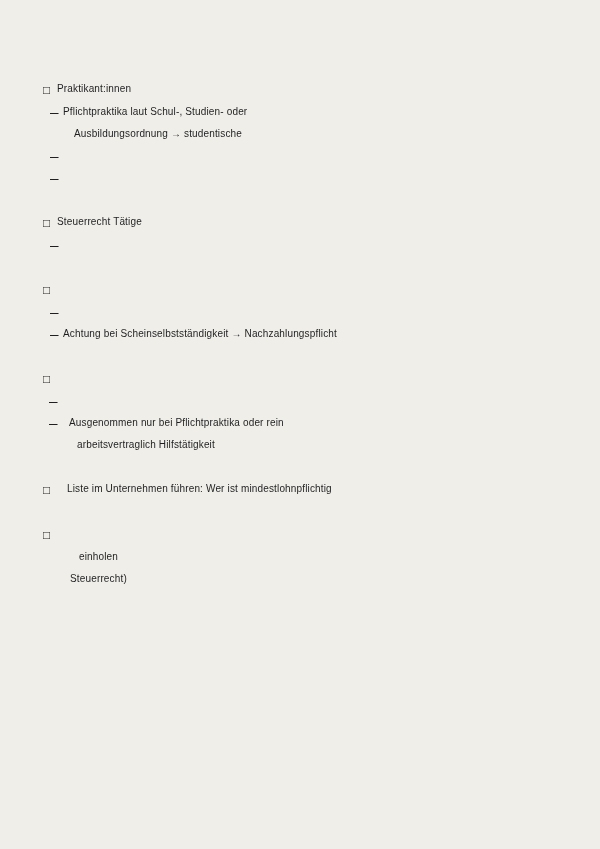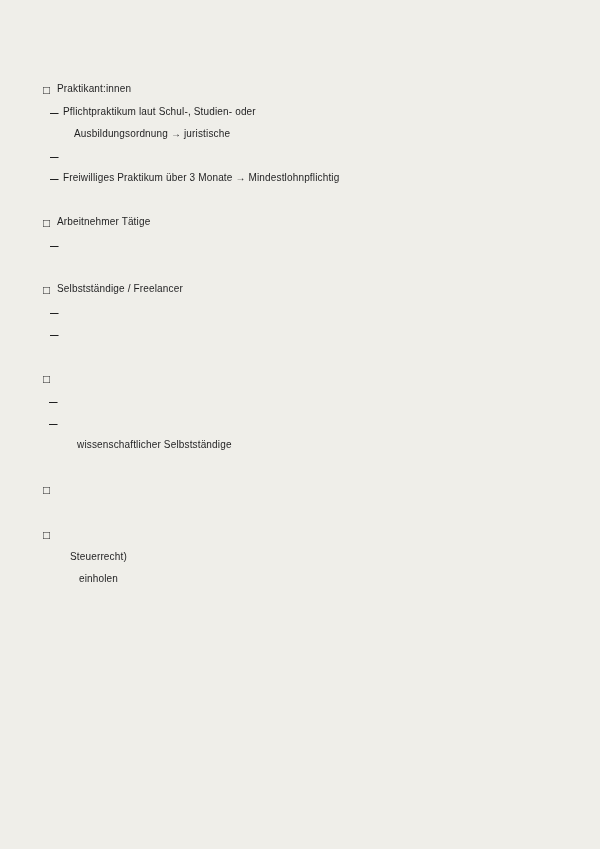--- a/index.html
+++ b/index.html
@@ -84,42 +84,42 @@
     font-size: 12px;
   }
 </style>
 </head>
 <body>
 
 <div id="page">
   <div class="note-body" id="body-root">
       <div class="group">
         <div class="line lvl-sq"><span class="marker"><span class="sq-glyph">□</span></span><span class="text">Praktikant:innen</span></div>
-        <div class="line lvl-dash"><span class="marker">–</span><span class="text">Pflichtpraktikum laut Schul-, Studien- oder</span></div>
-        <div class="line cont ind-1"><span class="marker"></span><span class="text">Ausbildungsordnung → juristische</span></div>
-        <div class="line lvl-dash"><span class="marker">–</span></div>
-        <div class="line lvl-dash"><span class="marker">–</span><span class="text">Freiwilliges Praktikum über 3 Monate → Mindestlohnpflichtig</span></div>
-      </div>
-      <div class="group">
-        <div class="line lvl-sq"><span class="marker"><span class="sq-glyph">□</span></span><span class="text">Arbeitnehmer Tätige</span></div>
-        <div class="line lvl-dash"><span class="marker">–</span></div>
-      </div>
-      <div class="group">
-        <div class="line lvl-sq"><span class="marker"><span class="sq-glyph">□</span></span><span class="text">Selbstständige / Freelancer</span></div>
+        <div class="line lvl-dash"><span class="marker">–</span><span class="text">Pflichtpraktika laut Schul-, Studien- oder</span></div>
+        <div class="line cont ind-1"><span class="marker"></span><span class="text">Ausbildungsordnung → studentische</span></div>
         <div class="line lvl-dash"><span class="marker">–</span></div>
         <div class="line lvl-dash"><span class="marker">–</span></div>
       </div>
       <div class="group">
-        <div class="line lvl-sq wide"><span class="marker"><span class="sq-glyph">□</span></span></div>
-        <div class="line lvl-dash wide"><span class="marker">–</span></div>
-        <div class="line lvl-dash wide"><span class="marker">–</span></div>
-        <div class="line cont ind-2"><span class="marker"></span><span class="text">wissenschaftlicher Selbstständige</span></div>
+        <div class="line lvl-sq"><span class="marker"><span class="sq-glyph">□</span></span><span class="text">Steuerrecht Tätige</span></div>
+        <div class="line lvl-dash"><span class="marker">–</span></div>
+      </div>
+      <div class="group">
+        <div class="line lvl-sq"><span class="marker"><span class="sq-glyph">□</span></span></div>
+        <div class="line lvl-dash"><span class="marker">–</span></div>
+        <div class="line lvl-dash"><span class="marker">–</span><span class="text">Achtung bei Scheinselbstständigkeit → Nachzahlungspflicht</span></div>
       </div>
       <div class="group">
         <div class="line lvl-sq wide"><span class="marker"><span class="sq-glyph">□</span></span></div>
+        <div class="line lvl-dash wide"><span class="marker">–</span></div>
+        <div class="line lvl-dash wide"><span class="marker">–</span><span class="text">Ausgenommen nur bei Pflichtpraktika oder rein</span></div>
+        <div class="line cont ind-2"><span class="marker"></span><span class="text">arbeitsvertraglich Hilfstätigkeit</span></div>
+      </div>
+      <div class="group">
+        <div class="line lvl-sq wide"><span class="marker"><span class="sq-glyph">□</span></span><span class="text">Liste im Unternehmen führen: Wer ist mindestlohnpflichtig</span></div>
       </div>
       <div class="group">
         <div class="line lvl-sq wide"><span class="marker"><span class="sq-glyph">□</span></span></div>
+        <div class="line cont ind-4"><span class="marker"></span><span class="text">einholen</span></div>
         <div class="line cont ind-3"><span class="marker"></span><span class="text">Steuerrecht)</span></div>
-        <div class="line cont ind-4"><span class="marker"></span><span class="text">einholen</span></div>
       </div>
     </div>
 </div>
 
 </body></html>

